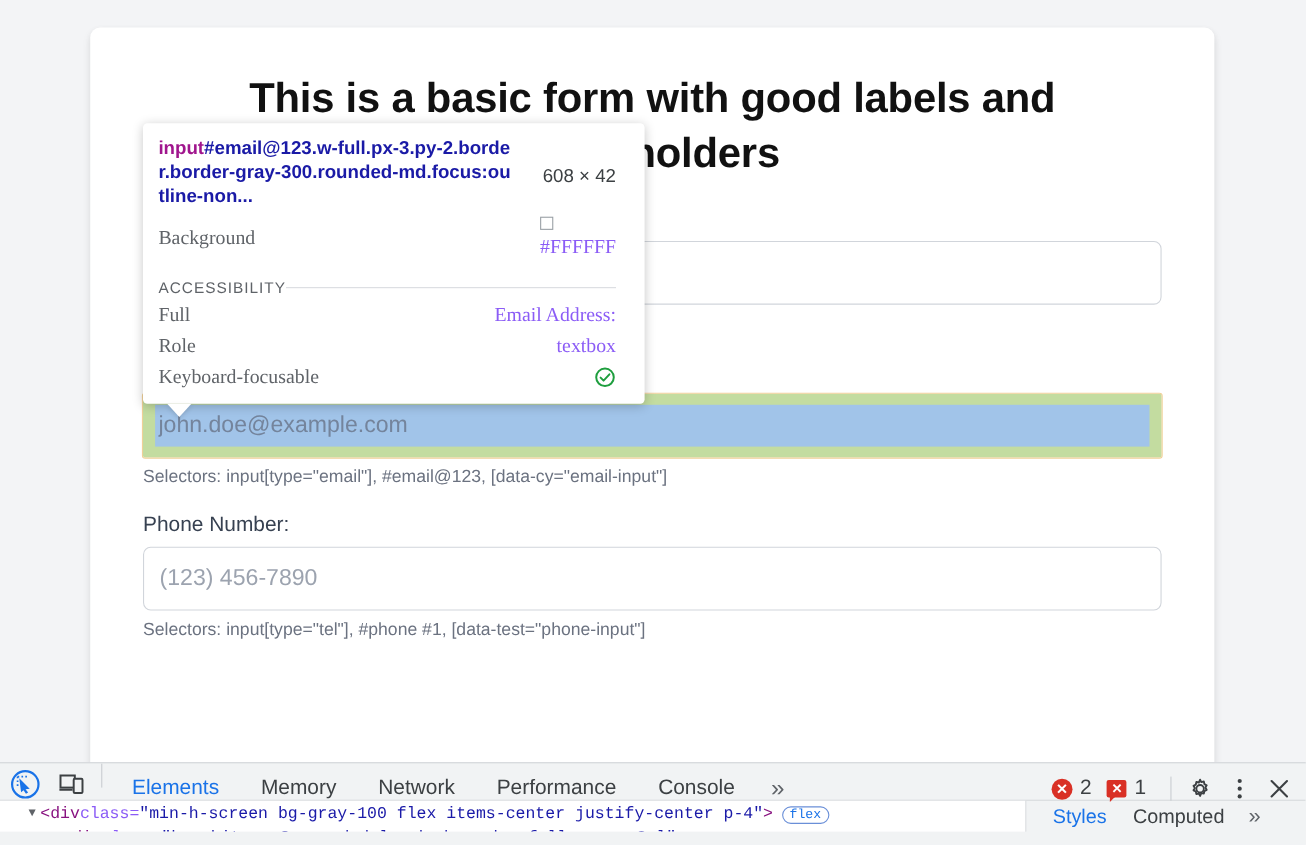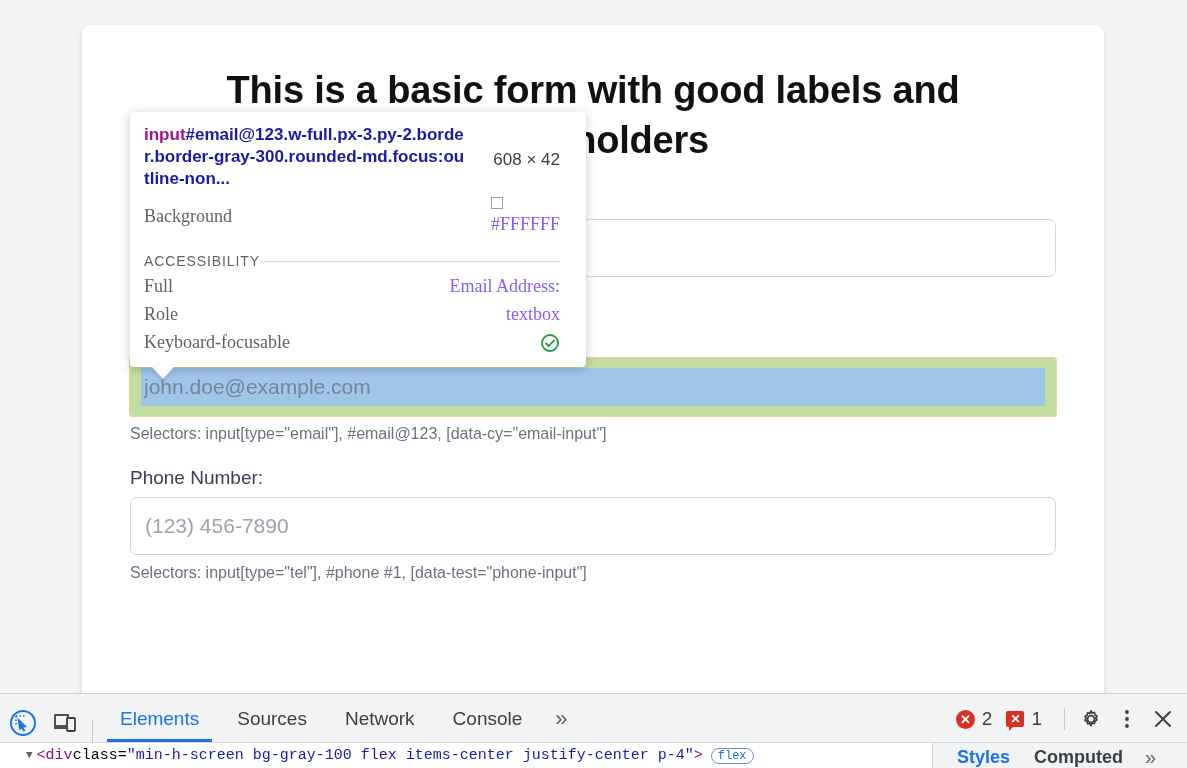--- a/index.html
+++ b/index.html
@@ -170,23 +170,23 @@
   #devtools {
     position: absolute;
     left: 0; top: 693px;
     width: 1187px; height: 75px;
     background: #f1f3f4;
     border-top: 1px solid #cdd1d4;
     overflow: hidden;
   }
   #dt-toolbar {
     position: relative;
-    height: 49px;
-    display: flex;
-    align-items: flex-end;
+    height: 34px;
+    display: flex;
+    align-items: flex-start;
     border-bottom: 1px solid #d7dadd;
     background: #f1f3f4;
   }
   .dt-icon-btn {
     width: 38px; height: 38px;
     margin-left: 4px;
     display: flex; align-items: center; justify-content: center;
     border-radius: 4px;
     cursor: pointer;
   }
@@ -276,21 +276,21 @@
     padding: 2px 0 0 26px;
     font-family: "Liberation Mono", monospace;
     font-size: 15px;
     line-height: 21px;
     overflow: hidden;
     position: relative;
   }
   .dom-line { white-space: nowrap; display: flex; align-items: center; gap: 0; }
   .dom-line.indent2 { padding-left: 20px; }
   .tw { color: #881280; }
-  .attr { color: #000000; }
+  .attr { color: #8b5cf6; }
   .aval { color: #1a1aa8; }
   .arrow { color: #5f6368; font-size: 11px; margin-right: 4px; display:inline-block; }
   .flex-badge {
     display: inline-flex; align-items: center;
     margin-left: 8px;
     padding: 0px 6px;
     border: 1px solid #6a8fd8;
     border-radius: 8px;
     color: #1a73e8;
     font-size: 12px;
@@ -305,21 +305,20 @@
     align-items: center;
     padding-left: 14px;
     gap: 4px;
   }
   .sp-tab {
     font-size: 18px;
     color: #3c4043;
     padding: 0 10px;
     cursor: pointer;
     white-space: nowrap;
-    font-weight: bold;
   }
   .sp-tab.active { color: #1a73e8; }
   .sp-chev { font-size: 20px; color: #5f6368; padding: 0 8px; cursor: pointer; }
 </style>
 </head>
 <body>
 
 <div id="viewport">
 
   <div id="form-card">
@@ -408,22 +407,23 @@
         <rect x="3" y="5" width="13" height="11" fill="none" stroke="#3c4043" stroke-width="1.8"></rect>
         <path d="M2 18 h12" stroke="#3c4043" stroke-width="1.8"></path>
         <rect x="15" y="8" width="8" height="13" rx="1" fill="#f1f3f4" stroke="#3c4043" stroke-width="1.8"></rect>
       </svg>
     </div>
 
     <div class="dt-sep"></div>
 
     <div id="dt-tabs">
       <div class="dt-tab active">Elements</div>
-      <div class="dt-tab">Sources</div>
+      <div class="dt-tab">Memory</div>
       <div class="dt-tab">Network</div>
+      <div class="dt-tab">Performance</div>
       <div class="dt-tab">Console</div>
       <div class="dt-chev">»</div>
     </div>
 
     <div id="dt-right">
       <div class="issue-item">
         <span class="err-circle">✕</span>
         <span>2</span>
       </div>
       <div class="issue-item">

